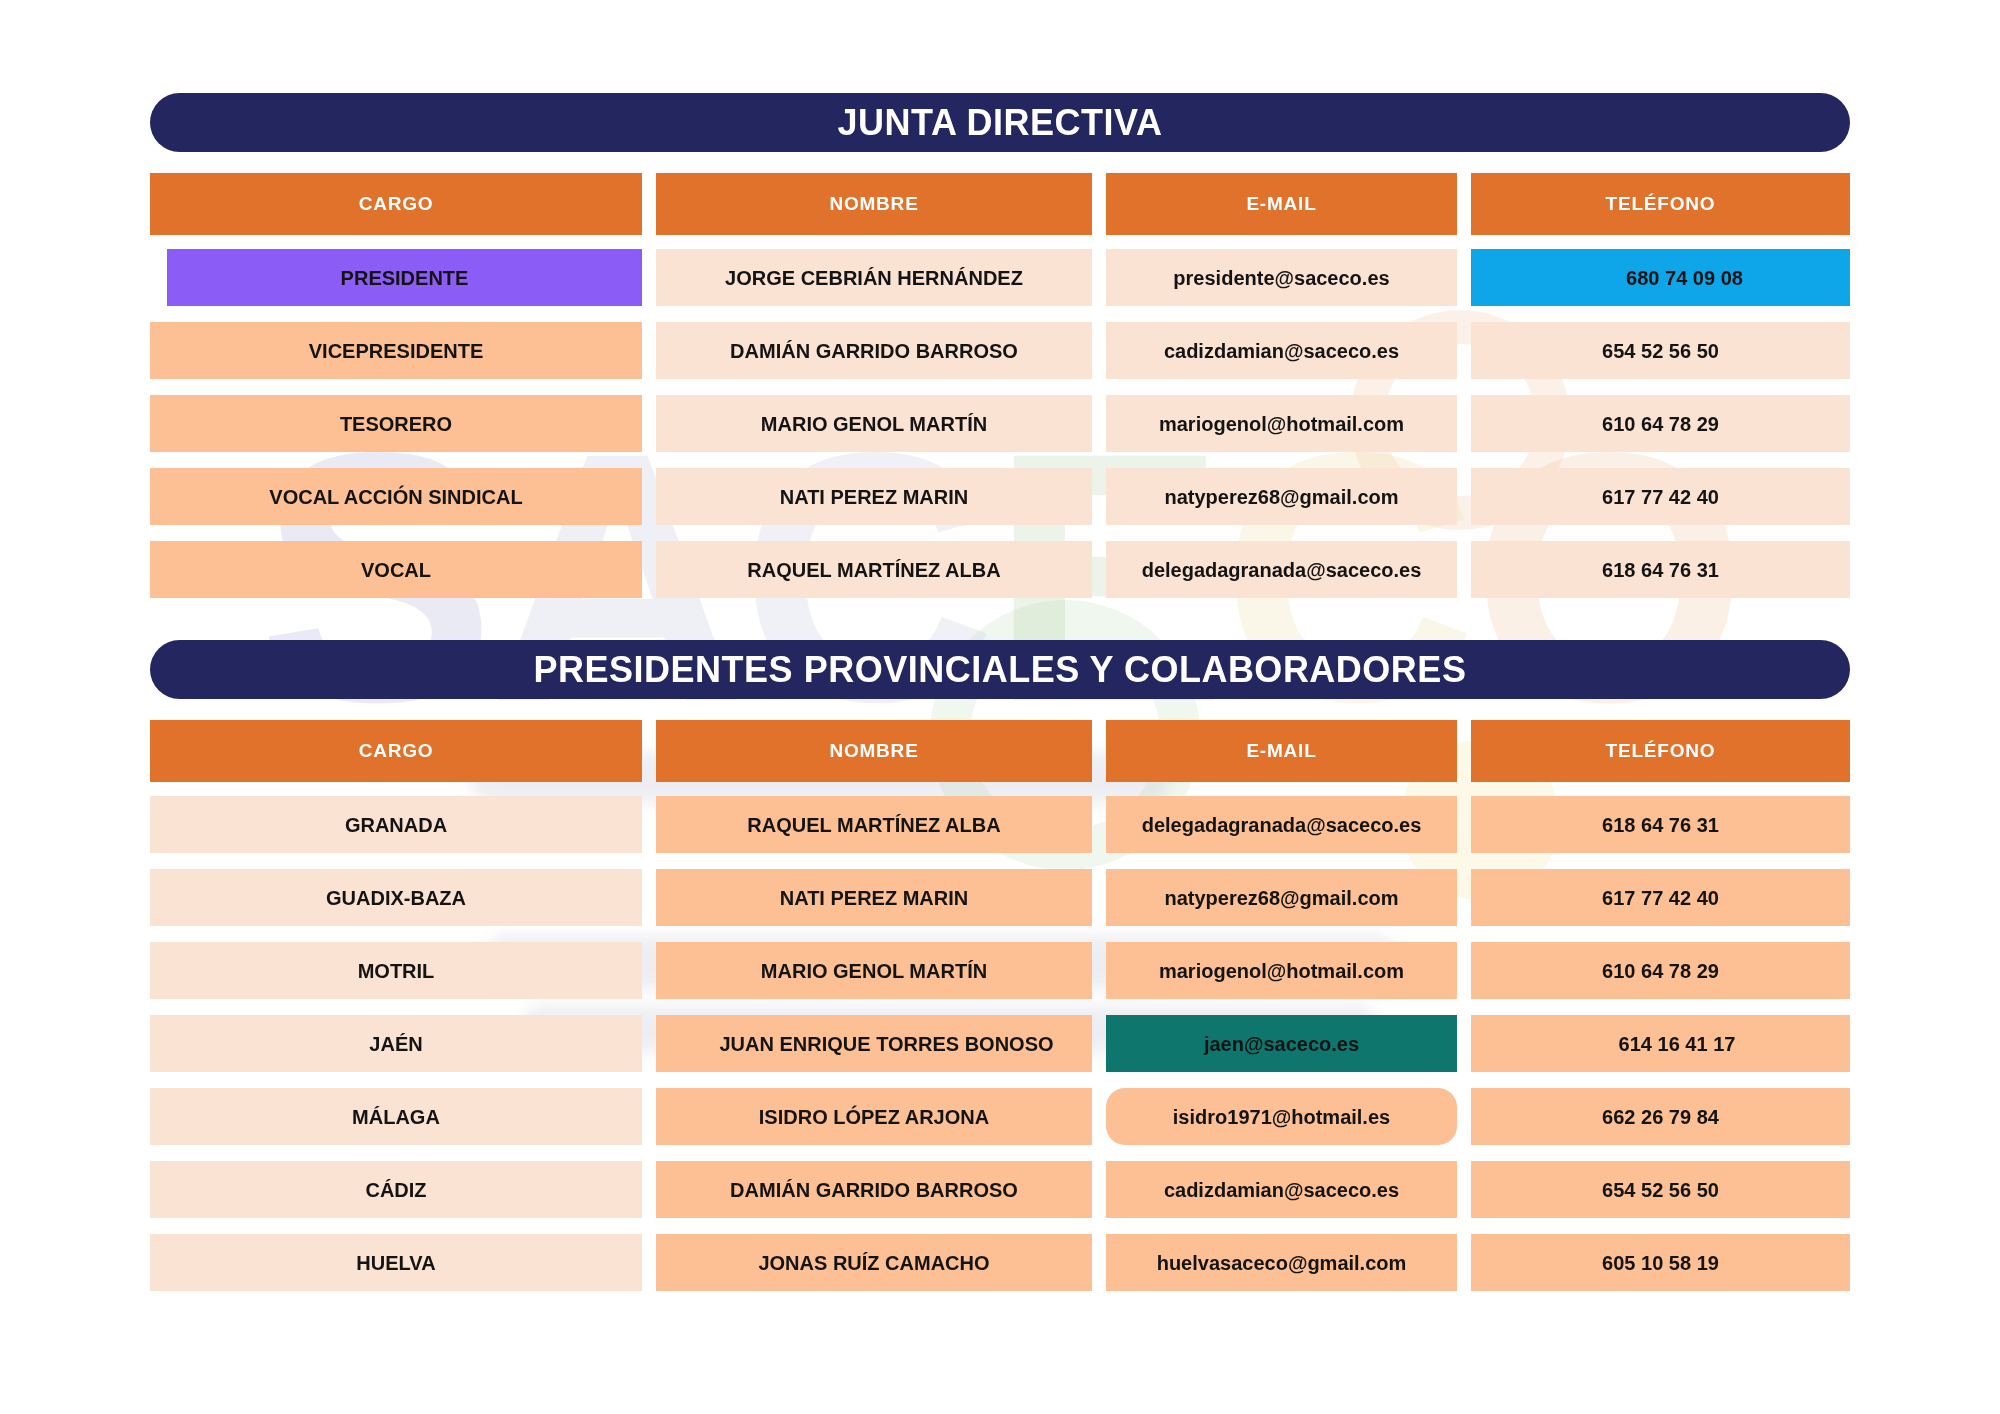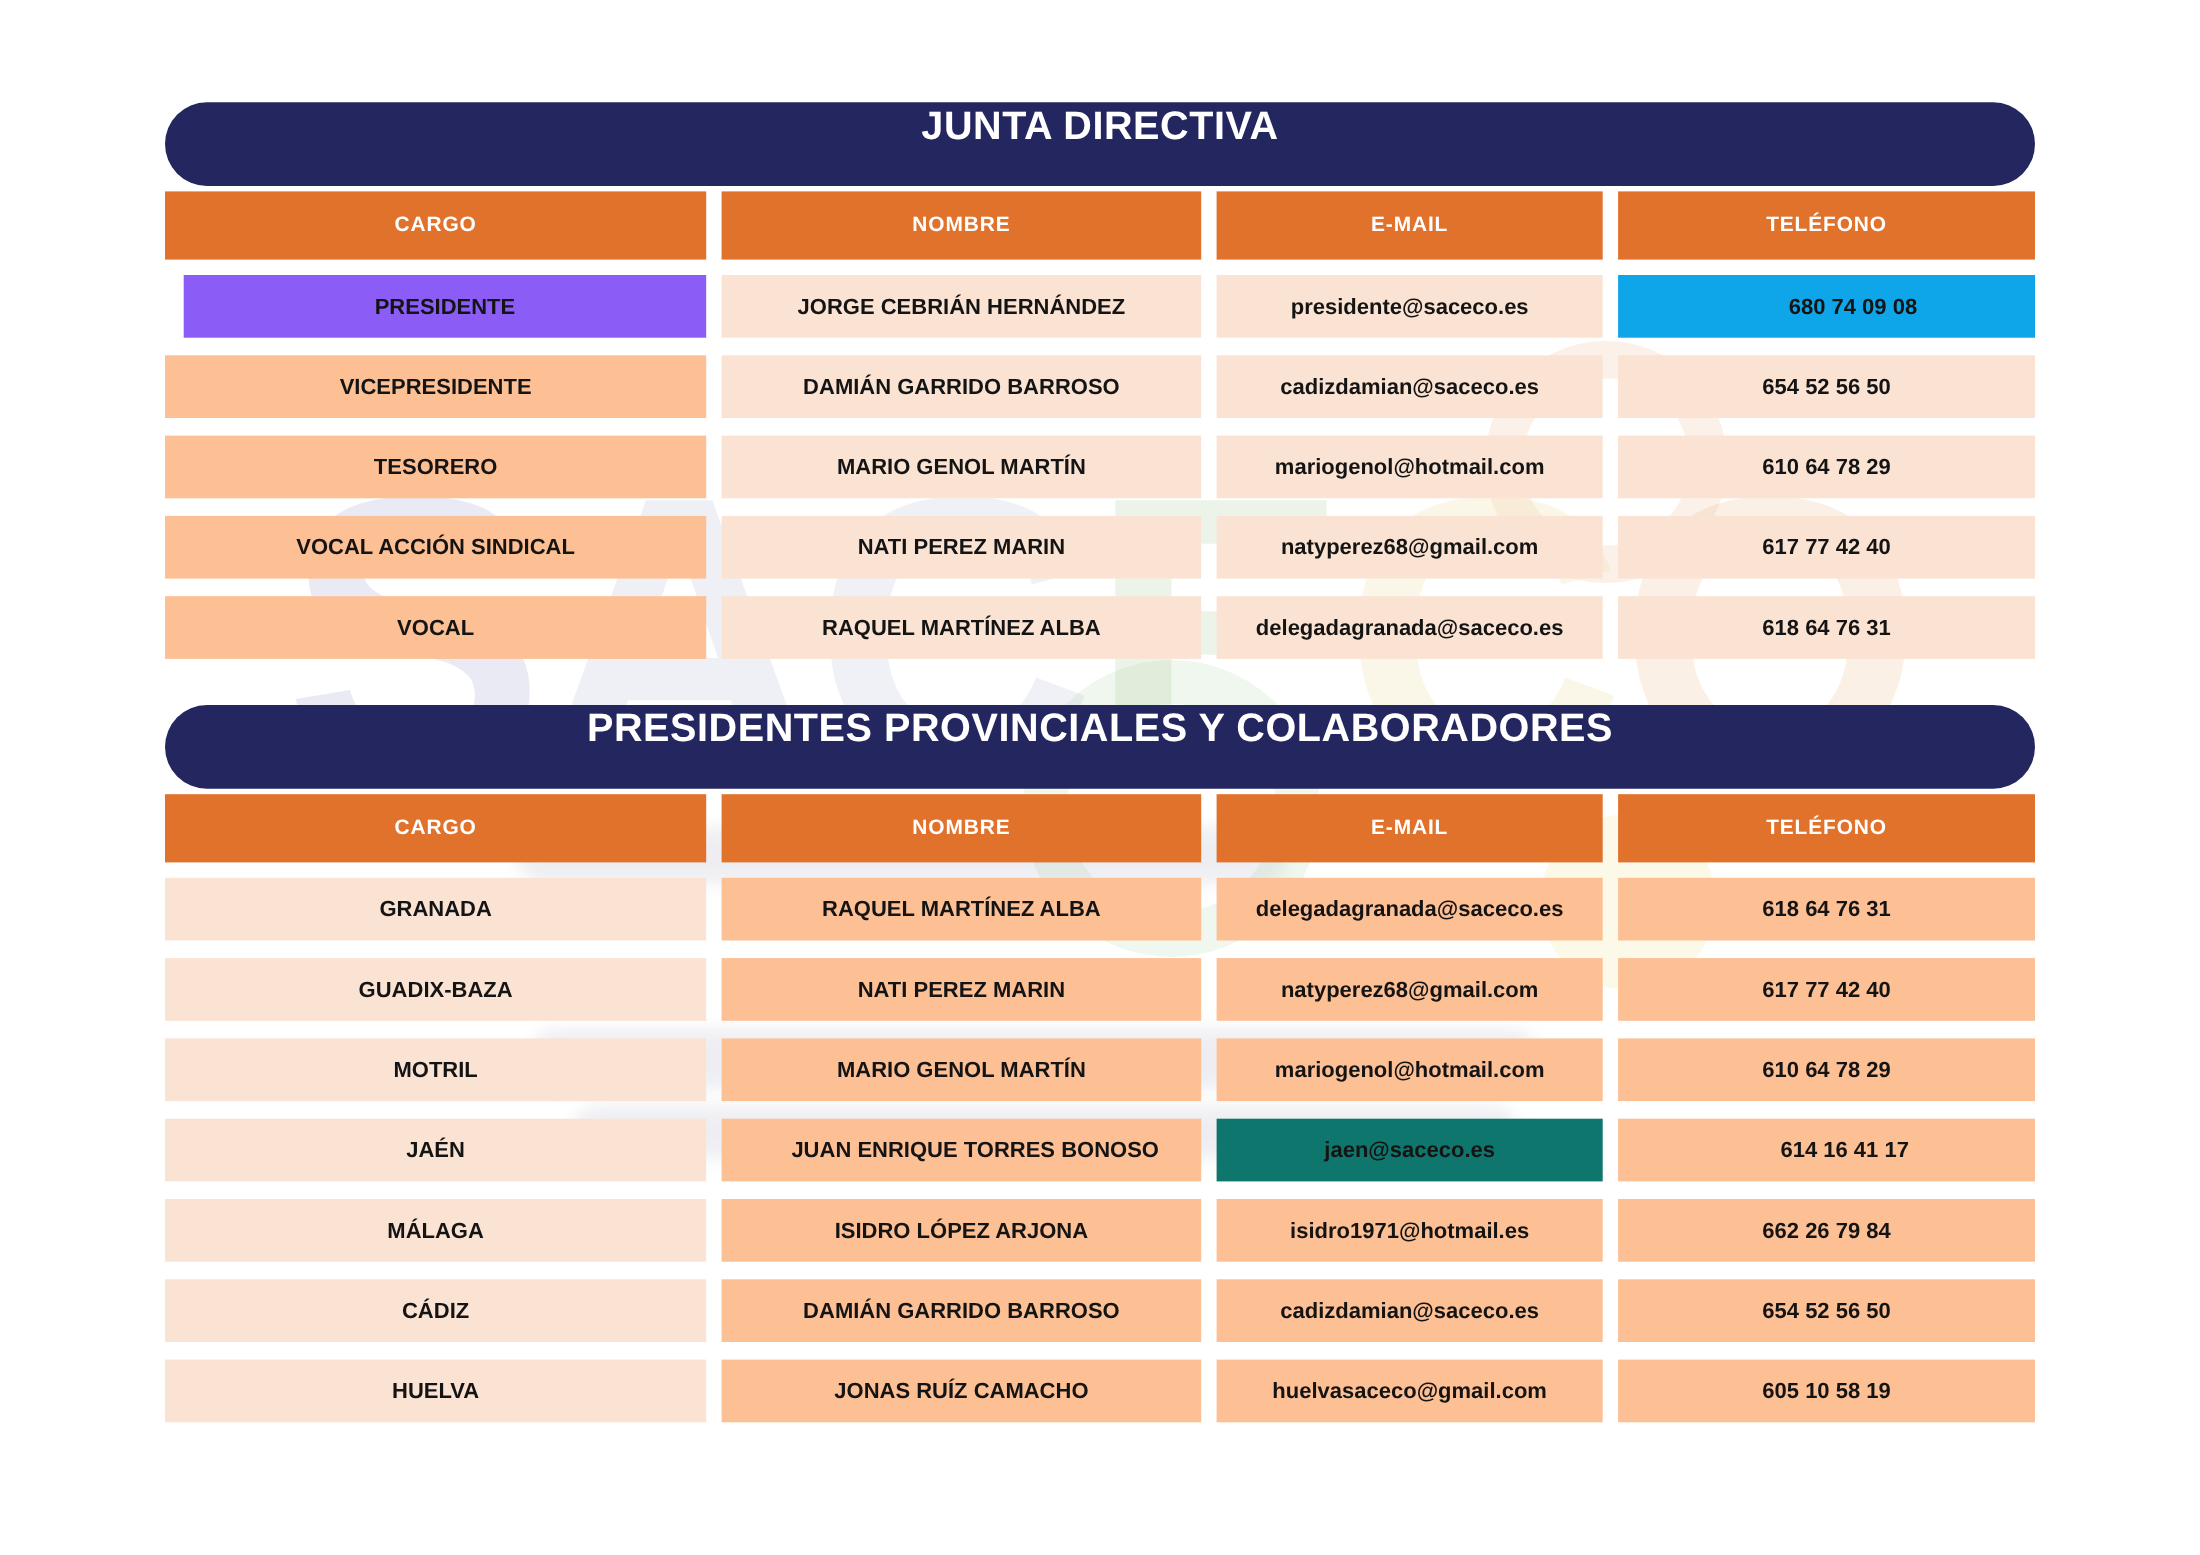--- a/index.html
+++ b/index.html
@@ -26,23 +26,23 @@
   .wm-ring { position: absolute; border-radius: 50%; }
   .wm-ring1 { left: 1350px; top: 310px; width: 220px; height: 220px; border: 34px solid rgba(232,150,80,0.13); }
   .wm-ring2 { left: 930px; top: 600px; width: 270px; height: 270px; border: 40px solid rgba(140,190,120,0.13); }
   .wm-blob  { left: 1400px; top: 740px; width: 160px; height: 160px; background: rgba(240,216,110,0.15); }
   
   .page {
     position: relative; z-index: 1;
     padding: 93px 150px 0 150px;
   }
   .banner {
-    height: 76px; border-radius: 38px;
-    display: flex; justify-content: center;
-    margin-bottom: 5px;
+    height: 59px; border-radius: 38px;
+    display: flex; align-items: center; justify-content: center;
+    margin-bottom: 21px;
   }
   .banner-title {
     color: #ffffff; font-weight: bold; font-size: 36px; letter-spacing: 0.5px;
   }
   .thead, .trows { display: grid; grid-template-columns: 492px 436px 351px 379px; column-gap: 14px; }
   .thead { margin-bottom: 14px; }
   .th {
     height: 62px; display: flex; align-items: center; justify-content: center;
     color: #ffffff; font-weight: bold; font-size: 19px; letter-spacing: 0.8px;
   }
@@ -128,21 +128,21 @@
       <div class="td" style="background: rgb(251, 227, 211);">MOTRIL</div>
       <div class="td" style="background: rgb(253, 191, 148);">MARIO GENOL MARTÍN</div>
       <div class="td" style="background: rgb(253, 191, 148);">mariogenol@hotmail.com</div>
       <div class="td" style="background: rgb(253, 191, 148);">610 64 78 29</div>
       <div class="td" style="background: rgb(251, 227, 211);">JAÉN</div>
       <div class="td" style="background: rgb(253, 191, 148); padding-left: 25px;">JUAN ENRIQUE TORRES BONOSO</div>
       <div class="td" style="background: #0f766e;">jaen@saceco.es</div>
       <div class="td" style="background: rgb(253, 191, 148); padding-left: 33px;">614 16 41 17</div>
       <div class="td" style="background: rgb(251, 227, 211);">MÁLAGA</div>
       <div class="td" style="background: rgb(253, 191, 148);">ISIDRO LÓPEZ ARJONA</div>
-      <div class="td" style="background: rgb(253, 191, 148);">isidro1971@hotmail.es</div>
+      <div class="td" style="background: rgb(253, 191, 148); border-radius: 19px;">isidro1971@hotmail.es</div>
       <div class="td" style="background: rgb(253, 191, 148);">662 26 79 84</div>
       <div class="td" style="background: rgb(251, 227, 211);">CÁDIZ</div>
       <div class="td" style="background: rgb(253, 191, 148);">DAMIÁN GARRIDO BARROSO</div>
       <div class="td" style="background: rgb(253, 191, 148);">cadizdamian@saceco.es</div>
       <div class="td" style="background: rgb(253, 191, 148);">654 52 56 50</div>
       <div class="td" style="background: rgb(251, 227, 211);">HUELVA</div>
       <div class="td" style="background: rgb(253, 191, 148);">JONAS RUÍZ CAMACHO</div>
       <div class="td" style="background: rgb(253, 191, 148);">huelvasaceco@gmail.com</div>
       <div class="td" style="background: rgb(253, 191, 148);">605 10 58 19</div>
     </div>

